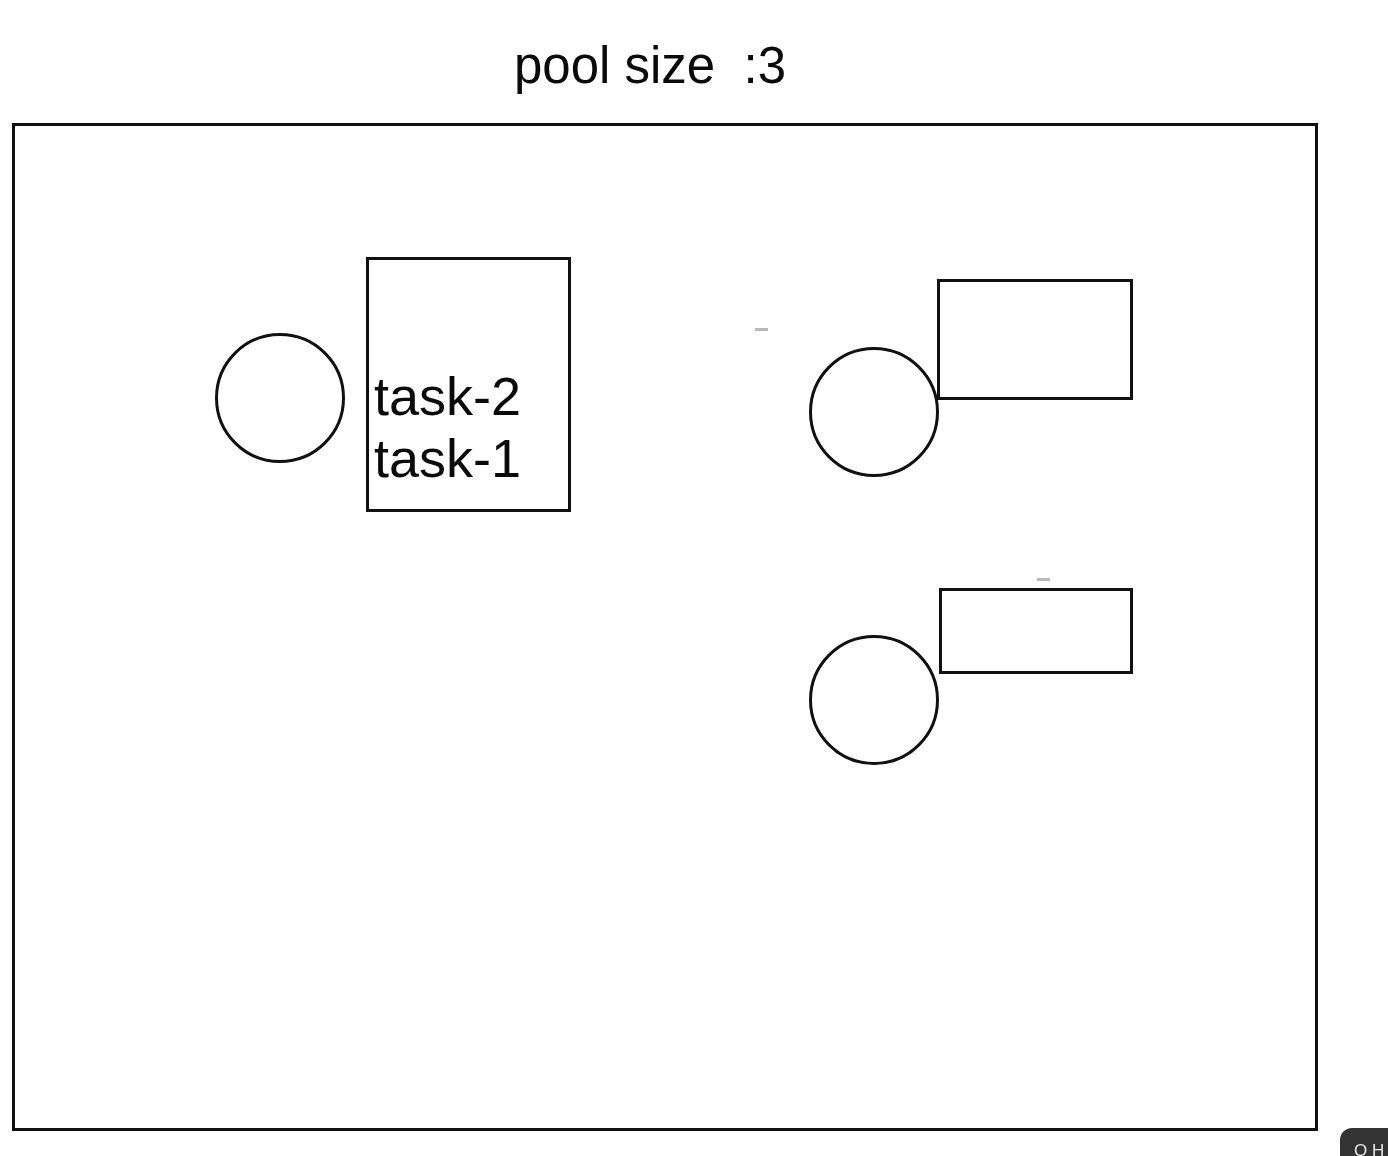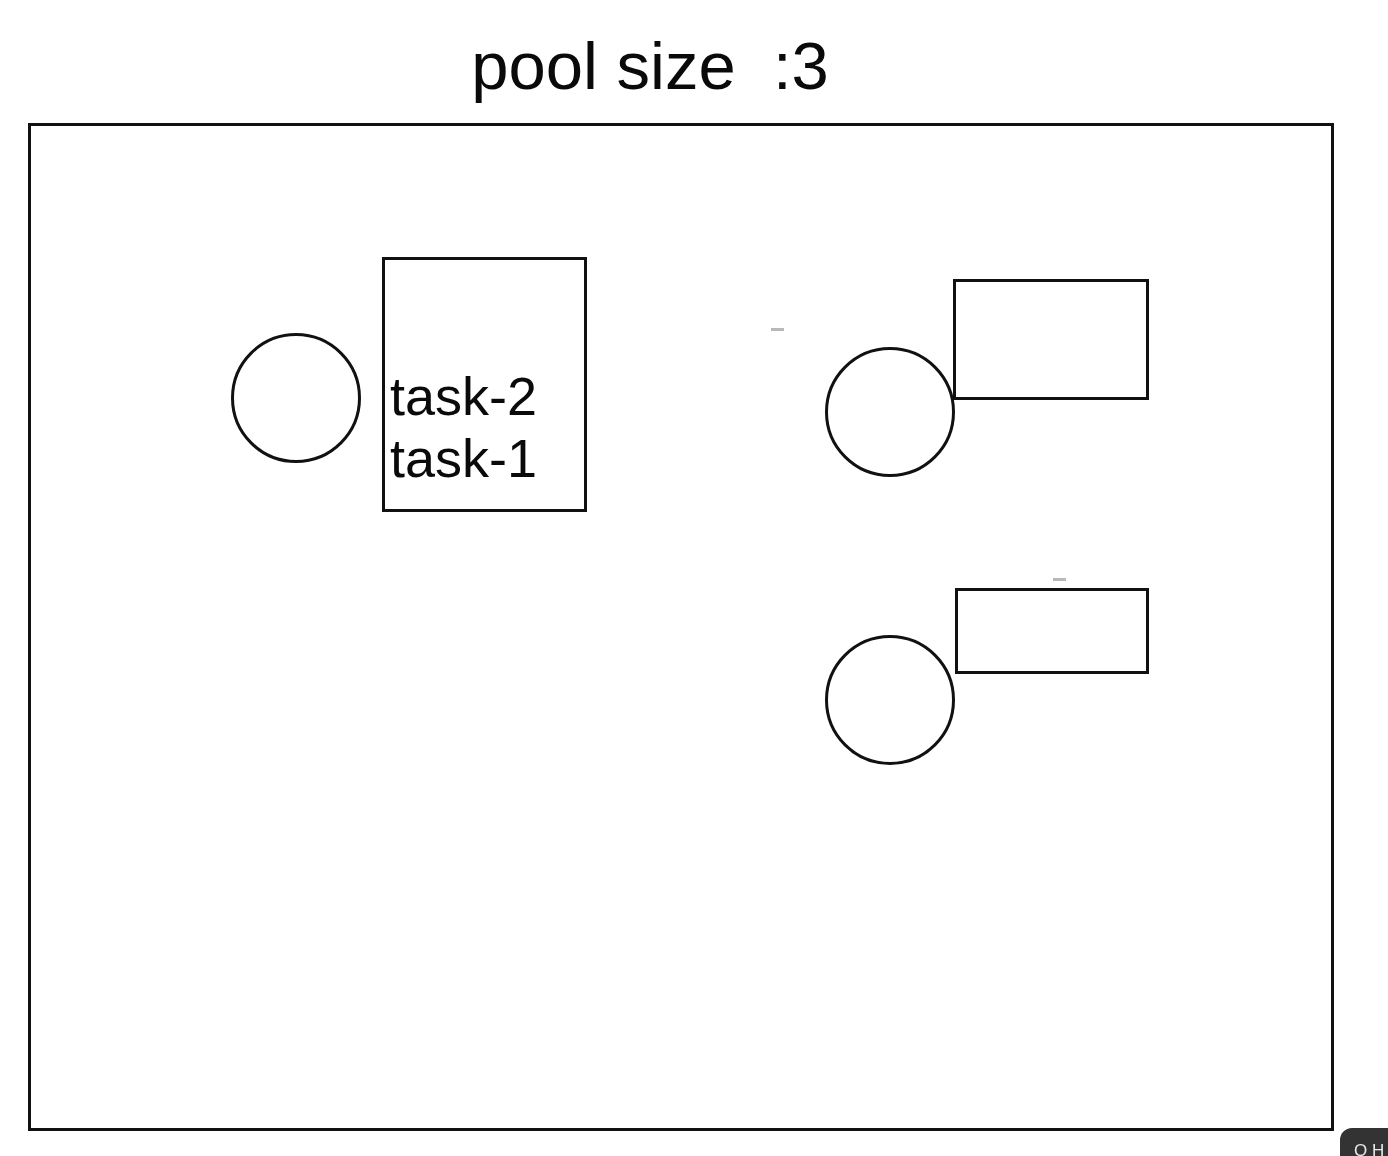--- a/index.html
+++ b/index.html
@@ -19,32 +19,32 @@
     overflow: hidden;
   }
 
   
   #pool-title {
     position: absolute;
     left: 0;
     top: 36px;
     width: 1300px;
     text-align: center;
-    font-size: 67px;
+    font-size: 51px;
     line-height: 60px;
     letter-spacing: 0px;
     color: #0a0a0a;
     white-space: pre;
     font-weight: 400;
   }
 
   
   #pool-canvas {
     position: absolute;
-    left: 28px;
+    left: 12px;
     top: 123px;
     width: 1306px;
     height: 1008px;
     border: 3px solid #111111;
     box-sizing: border-box;
     background: #ffffff;
   }
 
   
   .worker-circle {

